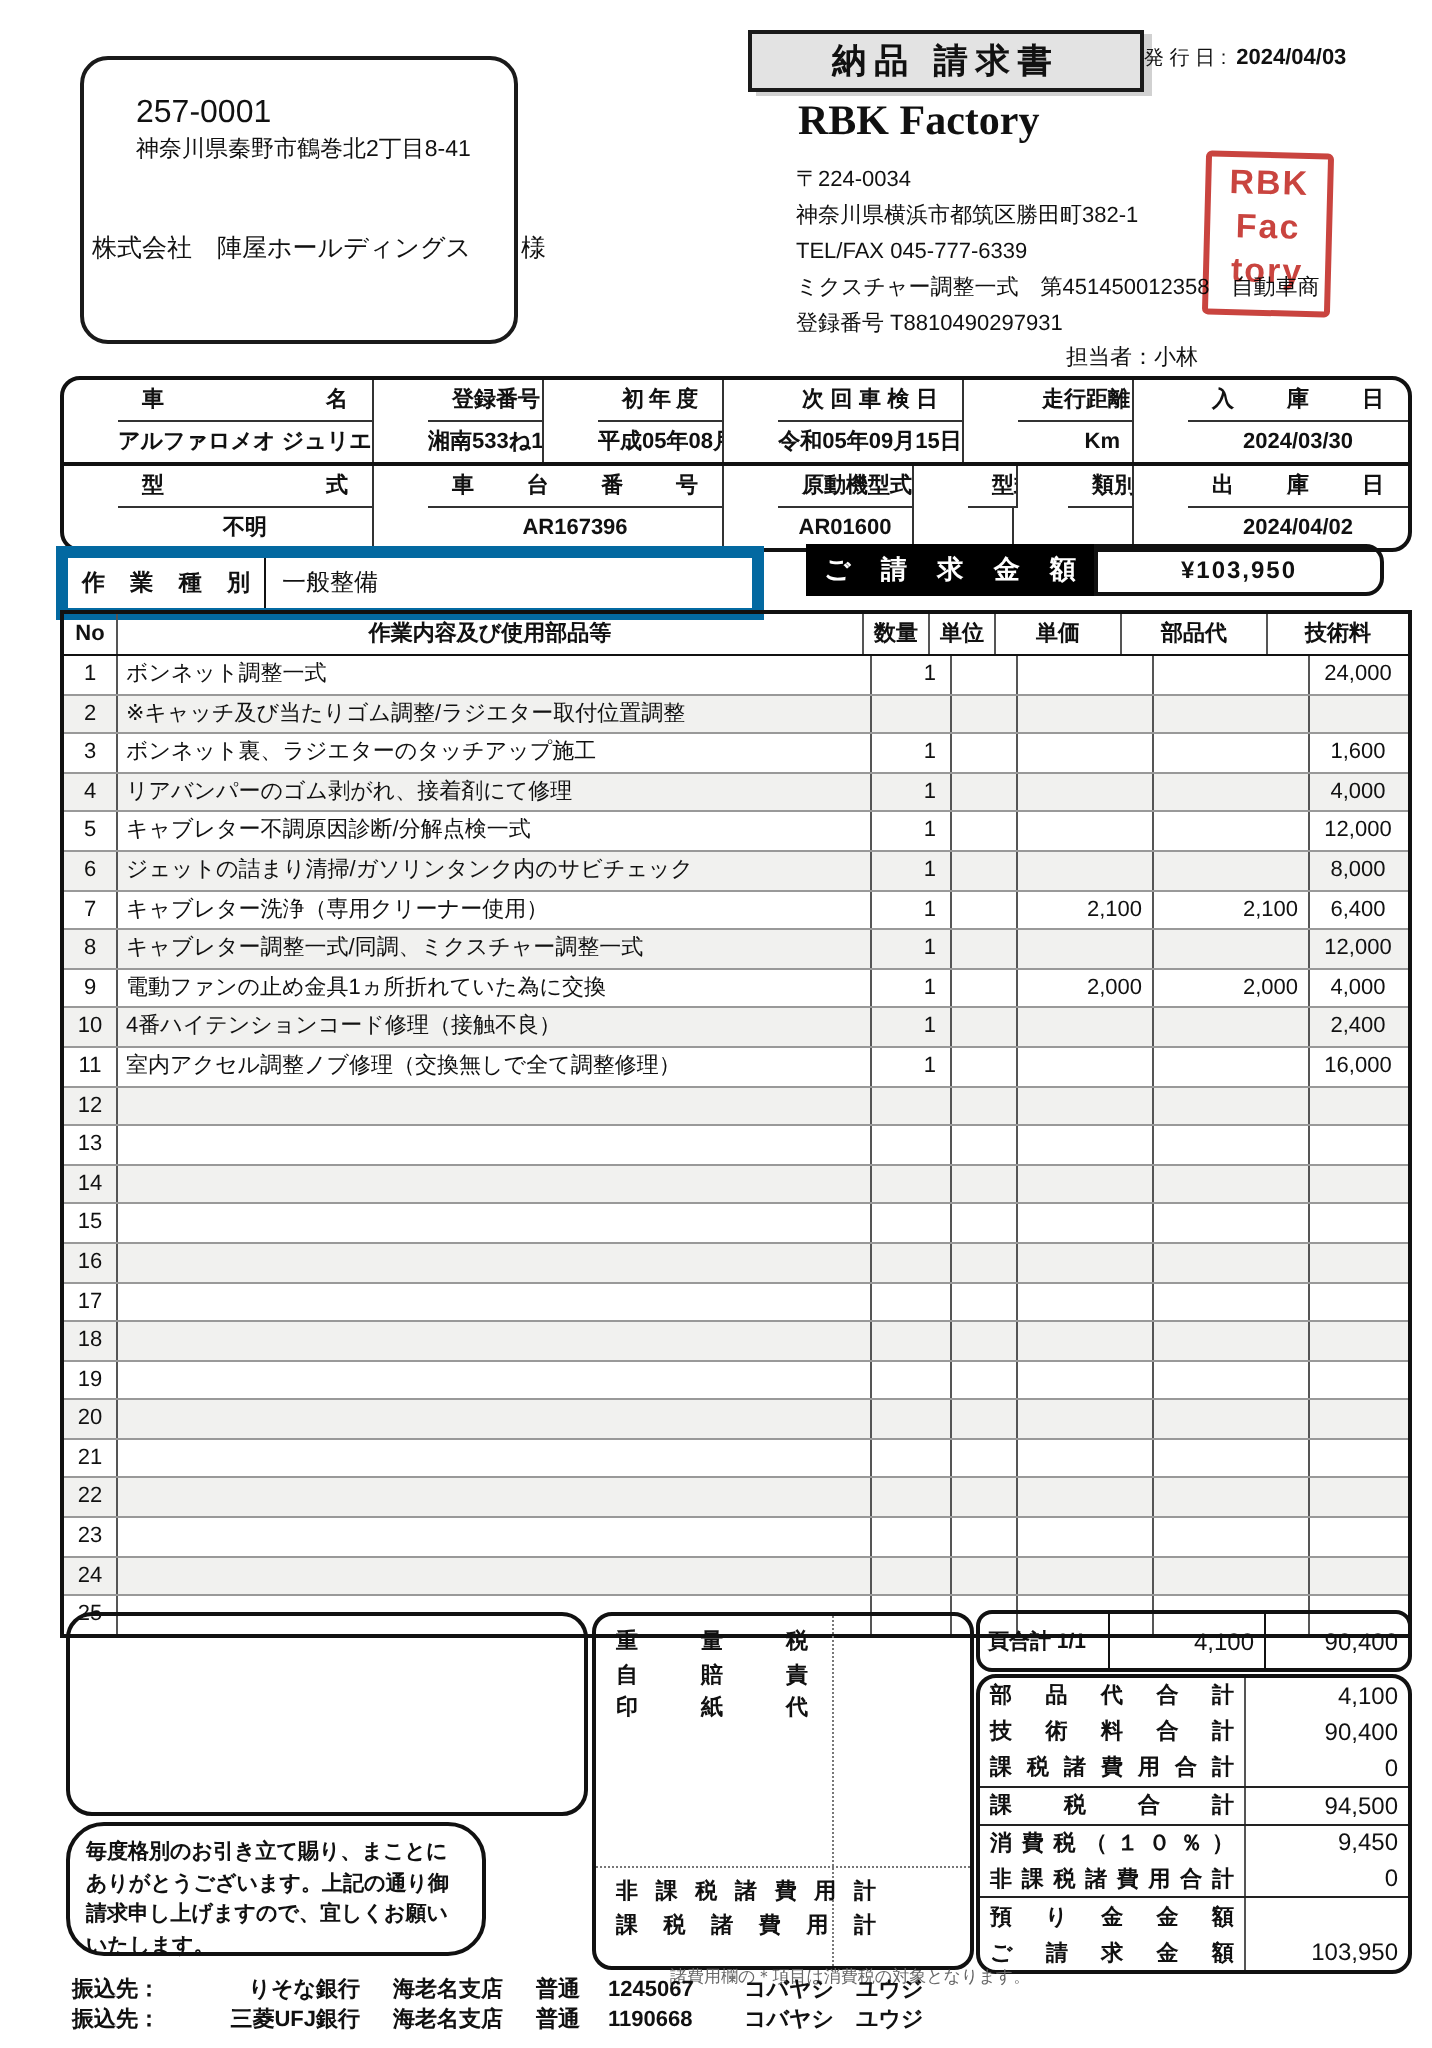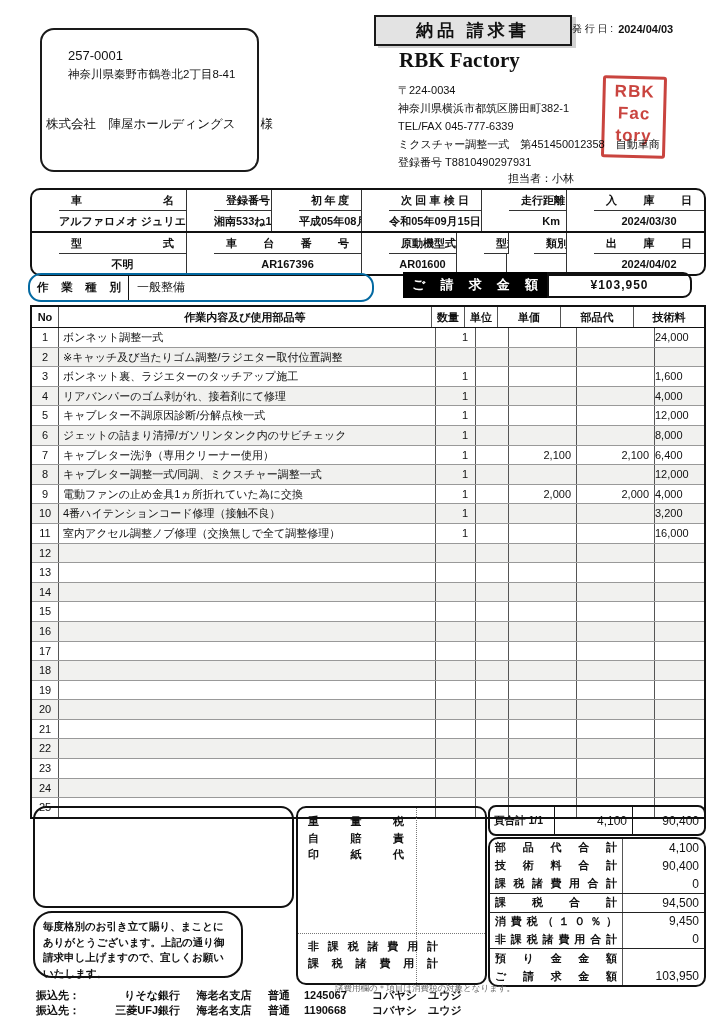--- a/index.html
+++ b/index.html
@@ -4,53 +4,53 @@
 <style>
   html,body{margin:0;padding:0;background:#888;}
   .page{position:relative;width:716px;height:1024px;background:#ffffff;margin:0 auto;
         font-family:"Liberation Sans","DejaVu Sans",sans-serif;color:#111;overflow:hidden;}
   .abs{position:absolute;}
   .jst{text-align:justify;text-align-last:justify;}
   .bold{font-weight:bold;}
 
   
   .customer-box{left:40px;top:28px;width:215px;height:140px;border:2px solid #1a1a1a;border-radius:14px;}
-  .cust-postal{left:68px;top:48px;font-size:13px;}
+  .cust-postal{left:68px;top:48px;font-size:16px;}
   .cust-addr{left:68px;top:67px;font-size:11.5px;}
   .cust-name{left:46px;top:116px;font-size:12.5px;}
 
   
   .title-box{left:374px;top:15px;width:194px;height:27px;background:#e3e3e3;border:2px solid #1a1a1a;
              display:flex;align-items:center;justify-content:center;font-size:17px;font-weight:bold;
              letter-spacing:4px;box-shadow:4px 2px 0 rgba(0,0,0,.18);}
   .issue{left:572px;top:22px;font-size:10px;display:flex;gap:5px;align-items:center;}
   .issue .date{font-weight:bold;font-size:11px;}
 
   
   .company-name{left:399px;top:48px;font-family:"Liberation Serif","DejaVu Serif",serif;
                 font-weight:bold;font-size:21px;}
   .company-details{left:398px;top:81px;font-size:11px;line-height:18px;white-space:nowrap;}
   .stamp{left:602px;top:76px;width:58px;height:74px;border:3px solid #c5342e;border-radius:3px;
          color:#c5342e;font-weight:bold;font-size:17px;line-height:22px;text-align:center;
          letter-spacing:1px;padding-top:2px;transform:rotate(1.5deg);mix-blend-mode:multiply;opacity:.92;}
-  .staff{left:508px;top:171px;font-size:11px;}
+  .staff{left:533px;top:171px;font-size:11px;}
 
   
   .veh{left:30px;top:188px;width:672px;border:2.5px solid #111;border-radius:10px;overflow:hidden;}
   .veh-grid{display:grid;}
   .g1{grid-template-columns:155px 85px 90px 120px 85px 1fr;}
   .g2{grid-template-columns:155px 175px 95px 50px 60px 1fr;border-top:2px solid #111;}
   .veh-grid div{height:20px;line-height:20px;font-size:11px;text-align:center;
                 border-right:1px solid #333;overflow:hidden;white-space:nowrap;margin-left:27px;}
   .veh-grid div:nth-child(6n){border-right:none;}
   .veh-grid .hd{font-weight:bold;border-bottom:1px solid #333;padding:0 12px;}
   .veh-val-km{text-align:right!important;padding-right:6px;}
 
   
-  .worktype{left:28px;top:273px;width:342px;height:25px;border:2px solid #0369a1;border-radius:13px;
+  .worktype{left:28px;top:273px;width:342px;height:25px;border:6px solid #0369a1;border-radius:0;
             display:flex;align-items:stretch;overflow:hidden;}
   .worktype .lab{width:84px;border-right:1.5px solid #111;font-size:11.5px;font-weight:bold;
                  display:flex;align-items:center;padding:0 7px;}
   .worktype .lab span{flex:1;}
   .worktype .val{flex:1;display:flex;align-items:center;padding-left:8px;font-size:12px;}
   .inv{left:403px;top:272px;width:289px;height:26px;display:flex;}
   .inv .lab{width:126px;background:#000;color:#fff;font-weight:bold;font-size:13px;
             display:flex;align-items:center;padding:0 9px;}
   .inv .lab span{flex:1;}
   .inv .val{flex:1;border:2px solid #111;border-radius:0 9px 9px 0;display:flex;align-items:center;
@@ -64,21 +64,21 @@
   .wt-row.alt{background:#f1f1ef;}
   .wt-row>div{border-right:1px solid #555;overflow:hidden;white-space:nowrap;}
   .wt-row>div:last-child{border-right:none;}
   .c-no{width:26px;text-align:center;}
   .c-desc{width:372px;padding-left:4px;}
   .wt-head .c-desc{text-align:center;padding-left:0;}
   .c-qty{width:32px;text-align:right;padding-right:7px;}
   .c-unit{width:32px;text-align:center;}
   .c-price{width:62px;text-align:right;padding-right:5px;}
   .c-parts{width:72px;text-align:right;padding-right:5px;}
-  .c-labor{flex:1;text-align:left;padding-right:1px;}
+  .c-labor{flex:1;text-align:center;padding-right:1px;}
   .wt-head .c-qty,.wt-head .c-price,.wt-head .c-parts,.wt-head .c-labor{text-align:center;padding-right:0;}
 
   
   .blank-box{left:33px;top:806px;width:257px;height:98px;border:2px solid #111;border-radius:13px;}
   .msg-box{left:33px;top:911px;width:210px;height:67px;border:2px solid #111;border-radius:19px;
            font-size:10.5px;font-weight:bold;line-height:15.5px;padding:6px 8px;box-sizing:border-box;}
   .fees{left:296px;top:806px;width:187px;height:175px;border:2px solid #111;border-radius:10px;}
   .fees .vline{position:absolute;left:118px;top:0;bottom:0;border-left:1px dotted #777;}
   .fees .hline{position:absolute;left:0;right:0;top:125px;border-top:1px dotted #777;}
   .fees .top-labels{position:absolute;left:10px;top:5px;width:96px;font-size:11px;font-weight:bold;line-height:16.5px;}
@@ -278,21 +278,21 @@
       <div class="c-parts">2,000</div>
       <div class="c-labor">4,000</div>
     </div>
         <div class="wt-row alt">
       <div class="c-no">10</div>
       <div class="c-desc">4番ハイテンションコード修理（接触不良）</div>
       <div class="c-qty">1</div>
       <div class="c-unit"></div>
       <div class="c-price"></div>
       <div class="c-parts"></div>
-      <div class="c-labor">3,200</div>
+      <div class="c-labor">2,400</div>
     </div>
         <div class="wt-row">
       <div class="c-no">11</div>
       <div class="c-desc">室内アクセル調整ノブ修理（交換無しで全て調整修理）</div>
       <div class="c-qty">1</div>
       <div class="c-unit"></div>
       <div class="c-price"></div>
       <div class="c-parts"></div>
       <div class="c-labor">16,000</div>
     </div>

